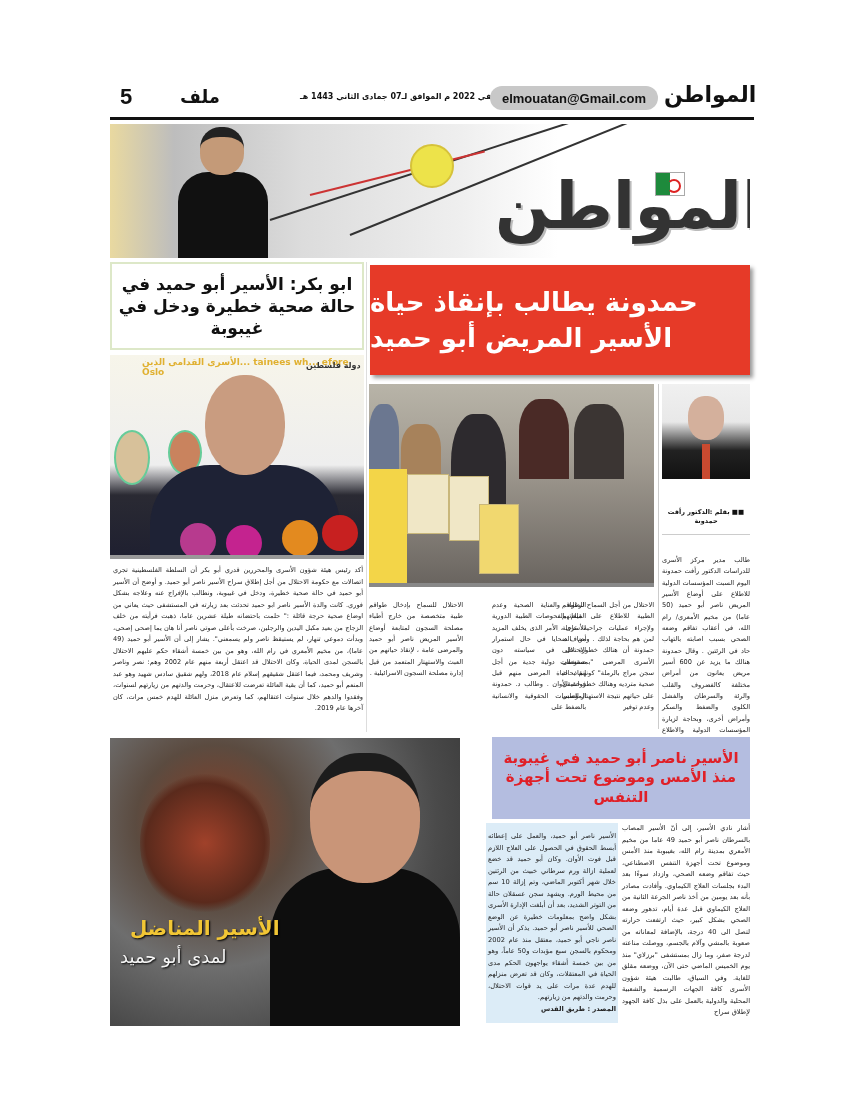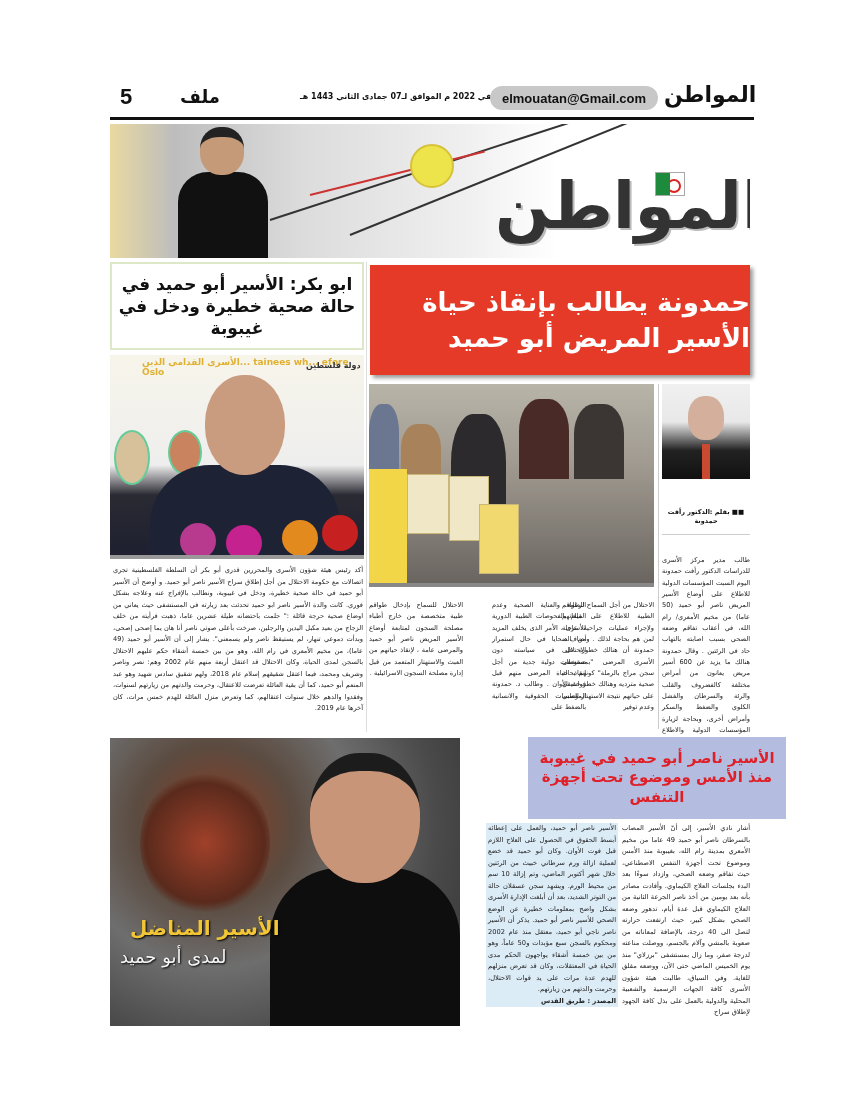--- a/index.html
+++ b/index.html
@@ -17,21 +17,21 @@
   #banner-head { left:90px; top:3px; width:44px; height:48px; background:#c49a78; border-radius:45%; border-top:10px solid #222; }
   #banner-body { left:68px; top:48px; width:90px; height:86px; background:#111; border-radius:30px 30px 0 0; }
   .wire { height:2px; background:#333; transform-origin:left center; }
   #badge { left:300px; top:20px; width:44px; height:44px; border-radius:50%; background:#ede34a; border:2px solid #d6c23a; }
   #banner-logo { left:385px; top:45px; font:900 64px "DejaVu Sans", sans-serif; color:#333; direction:rtl; letter-spacing:2px; text-shadow:2px 2px 0 #bbb; }
   #flag { left:545px; top:48px; width:30px; height:24px; background:linear-gradient(90deg,#1e8a3c 50%,#fff 50%); border:1px solid #aaa; }
   #flag::after { content:""; position:absolute; left:11px; top:6px; width:10px; height:10px; border-radius:50%; border:2px solid #d22; border-left-color:transparent; }
   
   #left-head-box { left:110px; top:262px; width:254px; height:88px; border:2px solid #dde8c8; background:#fff; }
   #left-head { width:100%; height:100%; display:flex; align-items:center; justify-content:center; text-align:center; direction:rtl; font:bold 17px "DejaVu Sans", sans-serif; line-height:1.3; }
-  #red-head { left:370px; top:265px; width:380px; height:110px; background:#e63a28; color:#fff; display:flex; align-items:center; justify-content:center; text-align:right; direction:rtl; font:bold 26px "DejaVu Sans", sans-serif; line-height:1.4; box-shadow:3px 3px 4px #999; }
+  #red-head { left:370px; top:265px; width:380px; height:110px; background:#e63a28; color:#fff; display:flex; align-items:center; justify-content:center; text-align:left; direction:rtl; font:bold 26px "DejaVu Sans", sans-serif; line-height:1.4; box-shadow:3px 3px 4px #999; }
   #photo-speaker { left:110px; top:355px; width:254px; height:204px; background:linear-gradient(180deg,#f7f5ea 0%,#eee 55%,#2a2a33 70%,#1f2030 100%); border-bottom:4px solid #999; overflow:hidden; }
   #speaker-head { left:95px; top:20px; width:80px; height:100px; background:#c99c80; border-radius:48%; }
   #speaker-body { left:40px; top:110px; width:190px; height:100px; background:#1e2235; border-radius:60px 60px 0 0; }
   .mic { width:36px; height:36px; border-radius:50%; }
   #speaker-banner-text { left:2px; top:2px; font:bold 9px "DejaVu Sans", sans-serif; color:#e0b030;margin-left:30px; }
   #speaker-logo { left:196px; top:6px; font:bold 8px "DejaVu Sans", sans-serif; color:#333; direction:rtl; }
   #photo-protest { left:369px; top:384px; width:285px; height:203px; background:linear-gradient(180deg,#b8b4a8,#a09a90 40%,#6a6560 100%); overflow:hidden; border-bottom:4px solid #888; }
   .person { border-radius:40% 40% 0 0; }
   #protest-banner { left:150px; top:90px; width:110px; height:113px; background:#e5e9ef; border:2px solid #aaa; }
   #protest-banner-text { padding:28px 4px 0; direction:rtl; text-align:center; font:bold 8px "DejaVu Sans", sans-serif; color:#c0222a; line-height:1.5; }
@@ -48,23 +48,23 @@
   #col-p3 { left:369px; top:600px; width:94px; }
   #col-left { left:113px; top:565px; width:250px; font-size:6.6px; line-height:1.75; }
   #vline1 { left:658px; top:384px; width:1px; height:345px; background:#ccc; }
   #vline2 { left:366px; top:262px; width:1px; height:470px; background:#ddd; }
   
   #bottom-photo { left:110px; top:738px; width:350px; height:288px; background:radial-gradient(circle at 30% 30%, #8b3c22 0%, #5b4b40 25%, #6e6e6e 45%, #4a4a4a 70%, #303030 100%); overflow:hidden; }
   #bp-head { left:200px; top:15px; width:110px; height:130px; background:#c99578; border-radius:45% 45% 48% 48%; border-top:18px solid #1c1c1c; }
   #bp-body { left:160px; top:130px; width:190px; height:160px; background:#0e0e0e; border-radius:70px 70px 0 0; }
   #bp-title1 { left:20px; top:178px; font:bold 20px "DejaVu Sans", sans-serif; color:#f2c635; direction:rtl; text-shadow:1px 1px 2px #000; }
   #bp-title2 { left:10px; top:208px; font:18px "DejaVu Sans", sans-serif; color:#f5f5f5; direction:rtl; text-shadow:1px 1px 2px #000; }
-  #blue-head { left:492px; top:737px; width:258px; height:82px; background:#b4bde0; color:#e02028; display:flex; align-items:center; justify-content:center; text-align:center; direction:rtl; font:bold 15px "DejaVu Sans", sans-serif; line-height:1.3;margin-left:36px; }
+  #blue-head { left:492px; top:737px; width:258px; height:82px; background:#b4bde0; color:#e02028; display:flex; align-items:center; justify-content:center; text-align:center; direction:rtl; font:bold 15px "DejaVu Sans", sans-serif; line-height:1.3; }
   #col-b1 { left:622px; top:823px; width:128px; font-size:6.7px; line-height:1.72; }
-  #col-b2 { left:486px; top:823px; width:132px; font-size:6.7px; line-height:1.72; background:#dcecf7; padding:0 2px; }
+  #col-b2 { left:486px; top:823px; width:132px; font-size:6.7px; line-height:1.72; background:#dcecf7; padding:8px 2px; }
   #source { font-weight:bold; }
 </style>
 </head>
 <body>
 
 <div class="abs" id="page-num">5</div>
 <div class="abs" id="section">ملف</div>
 <div class="abs" id="dateline">الاثنين 10 جانفي 2022 م الموافق لـ07 جمادى الثاني 1443 هـ</div>
 <div class="abs" id="email-pill">
     <span>elmouatan@Gmail.com</span>

